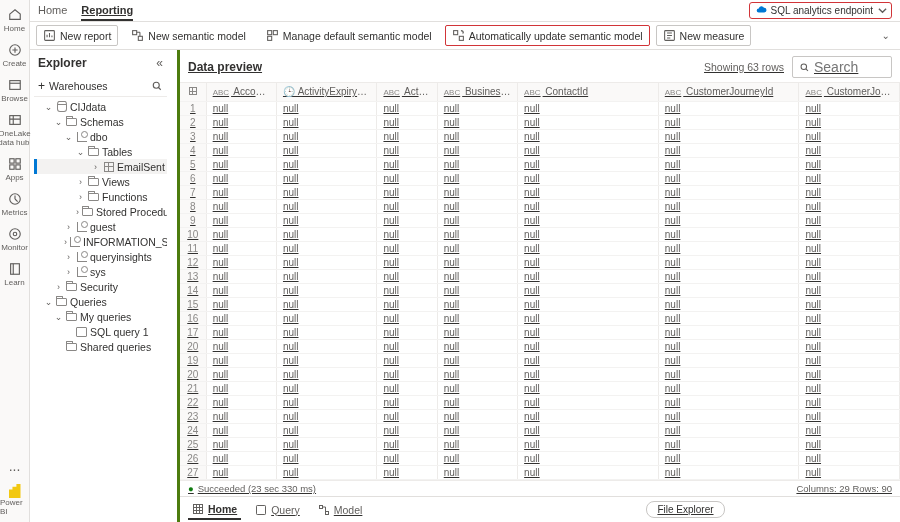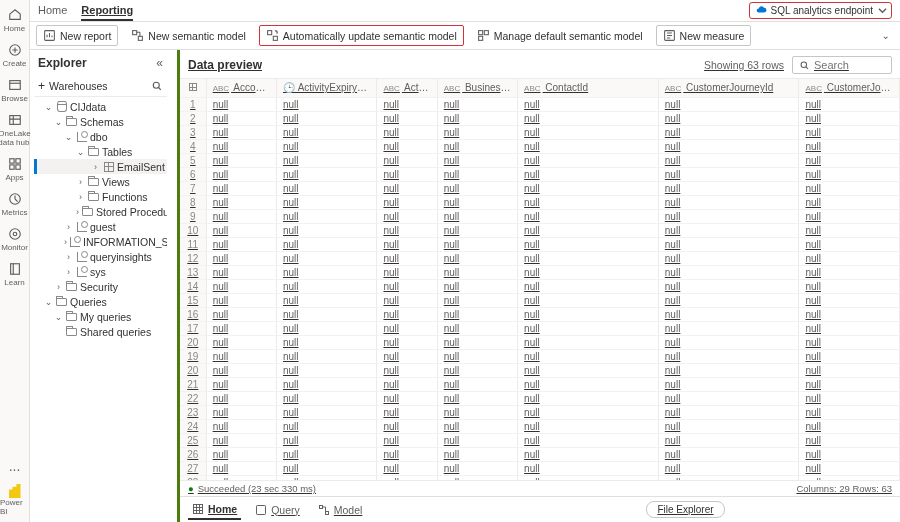--- a/index.html
+++ b/index.html
@@ -40,21 +40,21 @@
   .tn .caret { width:9px; text-align:center; font-size:9px; color:#605e5c;}
   .tn .ic { width:11px; height:11px; display:inline-flex; align-items:center; justify-content:center;}
   .tn.selected { border-left:3px solid #0078d4; background:#f3f2f1; }
   .ind1{padding-left:10px}.ind2{padding-left:20px}.ind3{padding-left:30px}.ind4{padding-left:42px}.ind5{padding-left:54px}
   .content { flex:1; display:flex; flex-direction:column; min-width:0;text-decoration:underline;}
   .preview-hdr { display:flex; align-items:center; padding:6px 8px 4px 8px; }
   .preview-hdr .title { font-size:12px; font-weight:600; flex:1;}
   .preview-hdr .rows { font-size:10.5px; color:#605e5c; margin-right:8px;}
   .preview-hdr .search { display:flex; align-items:center; border:1px solid #c8c6c4; border-radius:2px; padding:2px 6px; width:100px;}
   .preview-hdr .search svg{width:11px;height:11px;stroke:#605e5c;fill:none;stroke-width:1.5;margin-right:4px;}
-  .preview-hdr .search input{border:none;outline:none;font-size:11px;width:70px;}
+  .preview-hdr .search input{border:none;outline:none;font-size:14px;width:70px;}
   .grid { flex:1; overflow:hidden; border-top:1px solid #edebe9;}
   table { border-collapse:collapse; width:100%; table-layout:fixed;}
   th,td { border-right:1px solid #edebe9; border-bottom:1px solid #f3f2f1; font-size:10px; text-align:left; padding:1px 6px; overflow:hidden; white-space:nowrap; text-overflow:ellipsis; color:#605e5c;}
   th { background:#faf9f8; color:#605e5c; font-weight:400; height:18px;}
   th .t { font-size:8px; color:#8a8886; margin-right:2px;}
   td.rownum { background:#faf9f8; text-align:center; width:26px; color:#8a8886;}
   th.rownum { width:26px; text-align:center;}
   tr { height:14px; }
   .status { display:flex; align-items:center; font-size:9.5px; color:#605e5c; padding:2px 8px; border-top:1px solid #edebe9;}
   .status .ok { color:#107c10; margin-right:4px;}
@@ -171,35 +171,35 @@
           <span>New report</span>
         </div>
       <div class="tbtn">
           <svg viewBox="0 0 16 16">
             <rect x="2" y="2" width="5" height="5"></rect>
             <rect x="9" y="9" width="5" height="5"></rect>
             <path d="M7 4h4M11 4v5"></path>
           </svg>
           <span>New semantic model</span>
         </div>
+      <div class="tbtn">
+          <svg viewBox="0 0 16 16">
+            <rect x="2" y="2" width="5" height="5"></rect>
+            <rect x="9" y="2" width="5" height="5"></rect>
+            <rect x="2" y="9" width="5" height="5"></rect>
+          </svg>
+          <span>Manage default semantic model</span>
+        </div>
       <div class="tbtn hl">
           <svg viewBox="0 0 16 16">
             <rect x="2" y="2" width="5" height="5"></rect>
             <rect x="9" y="9" width="5" height="5"></rect>
             <path d="M11 2a3 3 0 013 3M14 5l-1-1M14 5l-1 1"></path>
           </svg>
           <span>Automatically update semantic model</span>
-        </div>
-      <div class="tbtn">
-          <svg viewBox="0 0 16 16">
-            <rect x="2" y="2" width="5" height="5"></rect>
-            <rect x="9" y="2" width="5" height="5"></rect>
-            <rect x="2" y="9" width="5" height="5"></rect>
-          </svg>
-          <span>Manage default semantic model</span>
         </div>
       <div class="tbtn boxed">
           <svg viewBox="0 0 16 16">
             <rect x="2" y="2" width="12" height="12" rx="1"></rect>
             <path d="M5 5h6M5 8h6M5 11h4"></path>
           </svg>
           <span>New measure</span>
         </div>
       <div class="more">⌄</div>
     </div>
@@ -316,20 +316,27 @@
                 <span class="foldico"></span>
               </span>
               <span>Queries</span>
             </div>
             <div class="tn ind2">
               <span class="caret">⌄</span>
               <span class="ic">
                 <span class="foldico"></span>
               </span>
               <span>My queries</span>
+            </div>
+            <div class="tn ind3">
+              <span class="caret"></span>
+              <span class="ic">
+                <span class="sqlico"></span>
+              </span>
+              <span>SQL query 1</span>
             </div>
             <div class="tn ind2">
               <span class="caret"></span>
               <span class="ic">
                 <span class="foldico"></span>
               </span>
               <span>Shared queries</span>
             </div>
           </div>
       </div>
@@ -648,21 +655,21 @@
                   <td>null</td>
                   <td>null</td>
                   <td>null</td>
                 </tr>
               </tbody>
             </table>
         </div>
         <div class="status">
           <span class="ok">●</span>
           <span>Succeeded (23 sec 330 ms)</span>
-          <span class="right">Columns: 29  Rows: 63</span>
+          <span class="right">Columns: 29  Rows: 90</span>
         </div>
         <div class="footer">
           <div class="ftab active">
               <svg viewBox="0 0 16 16">
                 <rect x="2" y="2" width="12" height="12"></rect>
                 <path d="M2 6h12M2 10h12M6 2v12M10 2v12"></path>
               </svg>
               <span>Home</span>
             </div>
           <div class="ftab">

